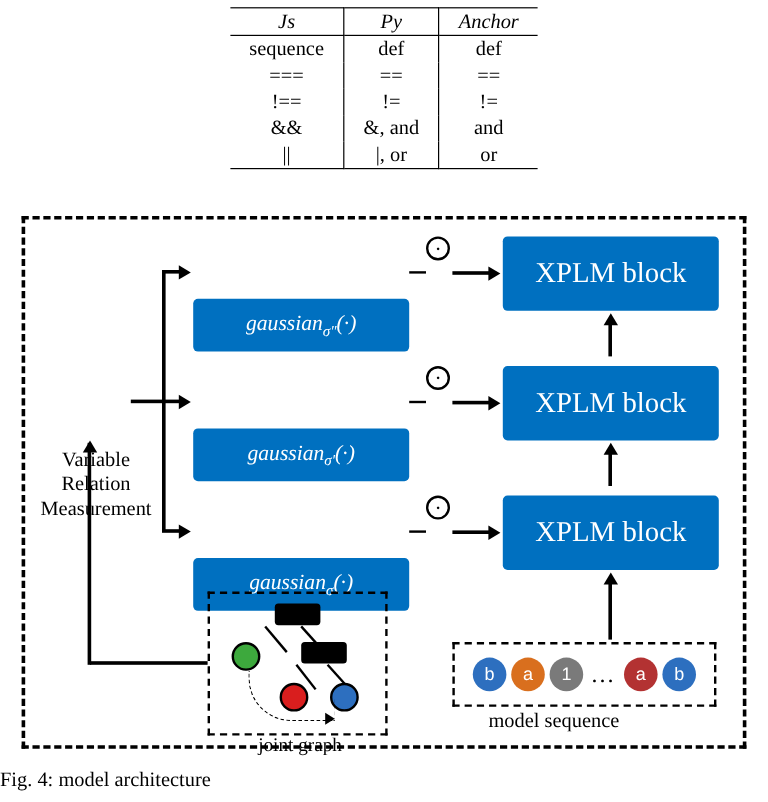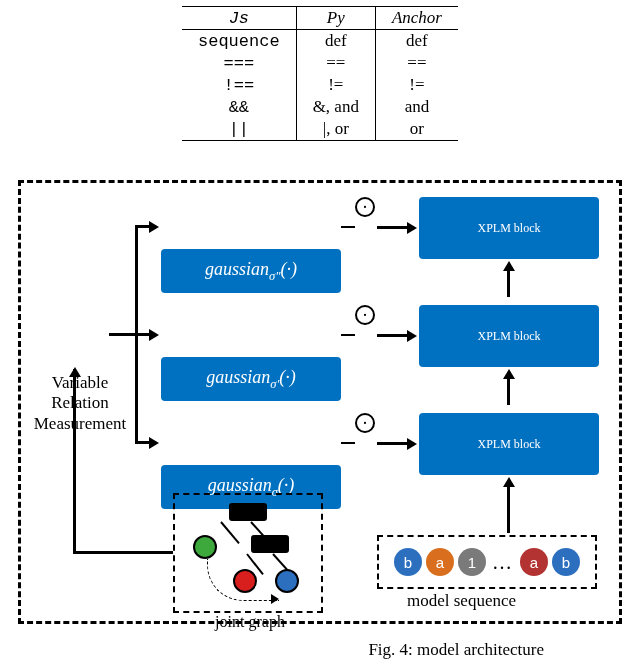--- a/index.html
+++ b/index.html
@@ -2,29 +2,29 @@
 <html><head>
 <meta charset="utf-8">
 <style>
   * { box-sizing: border-box; margin: 0; padding: 0; }
   body { font-family: "Times New Roman", serif; background: #fff; width: 640px; height: 668px; position: relative; }
   
   .table-area { width: 100%; padding-top: 6px; }
   .lang-table { margin: 0 auto; border-collapse: collapse; font-size: 17px; }
   .lang-table th, .lang-table td { padding: 1px 16px; text-align: center; font-weight: normal; }
   .lang-table th { font-style: italic; border-bottom: 1px solid #000; border-top: 1px solid #000; }
-  .lang-table th:first-child, .lang-table td:first-child { border-right: 1px solid #000; font-family: Liberation Mono, monospace; }
+  .lang-table th:first-child, .lang-table td:first-child { border-right: 1px solid #000; }
   .lang-table th:nth-child(2), .lang-table td:nth-child(2) { border-right: 1px solid #000; }
   .lang-table tr:last-child td { border-bottom: 1px solid #000; }
   
   .diagram { position: absolute; left: 18px; top: 180px; width: 604px; height: 444px; border: 3px dashed #000; }
   
   .blue-box { position: absolute; background: #0070c0; color: #fff; border-radius: 4px; display: flex; align-items: center; justify-content: center; font-family: "Times New Roman", serif; }
   .gaussian { width: 180px; height: 44px; font-size: 18px; font-style: italic; margin-top: 44px; }
-  .xplm { width: 180px; height: 62px; font-size: 12px; }
+  .xplm { width: 180px; height: 62px; font-size: 24px; }
   
   .odot { position: absolute; width: 20px; height: 20px; border: 2px solid #000; border-radius: 50%; background: #fff; display: flex; align-items: center; justify-content: center; font-size: 18px; line-height: 1; }
   
   .ak-box { position: absolute; left: 18px; top: 120px; width: 70px; height: 64px; border: 2px dashed #000; display: flex; align-items: center; justify-content: center; font-family: "Times New Roman", serif; font-size: 26px; }
   .ak-label { position: absolute; left: 0px; top: 190px; width: 118px; text-align: center; font-size: 17px; line-height: 1.2; }
   
   .arrow-line { position: absolute; background: #000; }
   .arrow-head-right { position: absolute; width: 0; height: 0; border-top: 6px solid transparent; border-bottom: 6px solid transparent; border-left: 10px solid #000; }
   .arrow-head-up { position: absolute; width: 0; height: 0; border-left: 6px solid transparent; border-right: 6px solid transparent; border-bottom: 10px solid #000; }
   .arrow-head-left-dashed { position: absolute; width: 0; height: 0; border-top: 5px solid transparent; border-bottom: 5px solid transparent; border-right: 8px solid #000; }
@@ -33,21 +33,21 @@
   .graph-label { position: absolute; left: 164px; top: 430px; width: 130px; text-align: center; font-size: 16px; }
   
   .node-rect { position: absolute; background: #000; border-radius: 3px; }
   .node-circ { position: absolute; border-radius: 50%; border: 2px solid #000; }
   
   .seq-box { position: absolute; left: 356px; top: 352px; width: 220px; height: 54px; border: 2px dashed #000; display: flex; align-items: center; justify-content: center; gap: 4px; padding: 0 6px; }
   .seq-label { position: absolute; left: 386px; top: 408px; font-size: 17px; }
   .tok { width: 28px; height: 28px; border-radius: 50%; color: #fff; display: flex; align-items: center; justify-content: center; font-size: 15px; font-family: Arial, sans-serif; }
   .dots { font-size: 20px; letter-spacing: 2px; padding: 0 2px; }
   
-  .caption { position: absolute; left: 0; top: 640px; width: 544px; text-align: right; font-size: 17px; }
+  .caption { position: absolute; left: 0; top: 640px; width: 544px; text-align: left; font-size: 17px; }
 
   .sub { font-size: 0.7em; vertical-align: sub; }
   .sup { font-size: 0.7em; vertical-align: super; }
 
   
   .dashed-curve { position: absolute; width: 72px; height: 42px; border: 1.5px dashed #000; border-top: none; border-right: none; border-radius: 0 0 0 36px; }
 </style>
 </head>
 <body>
 

